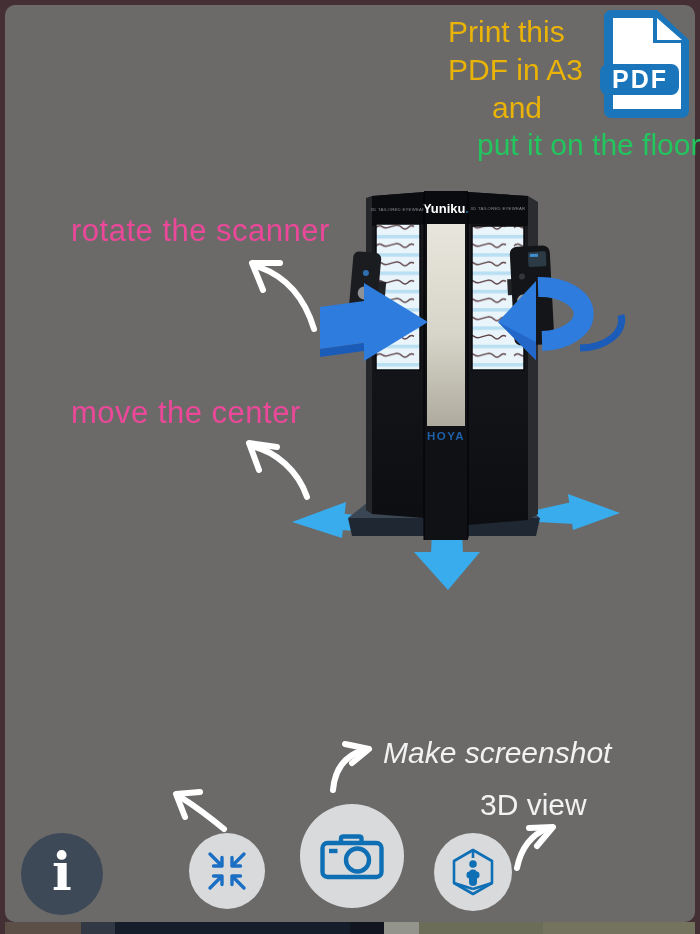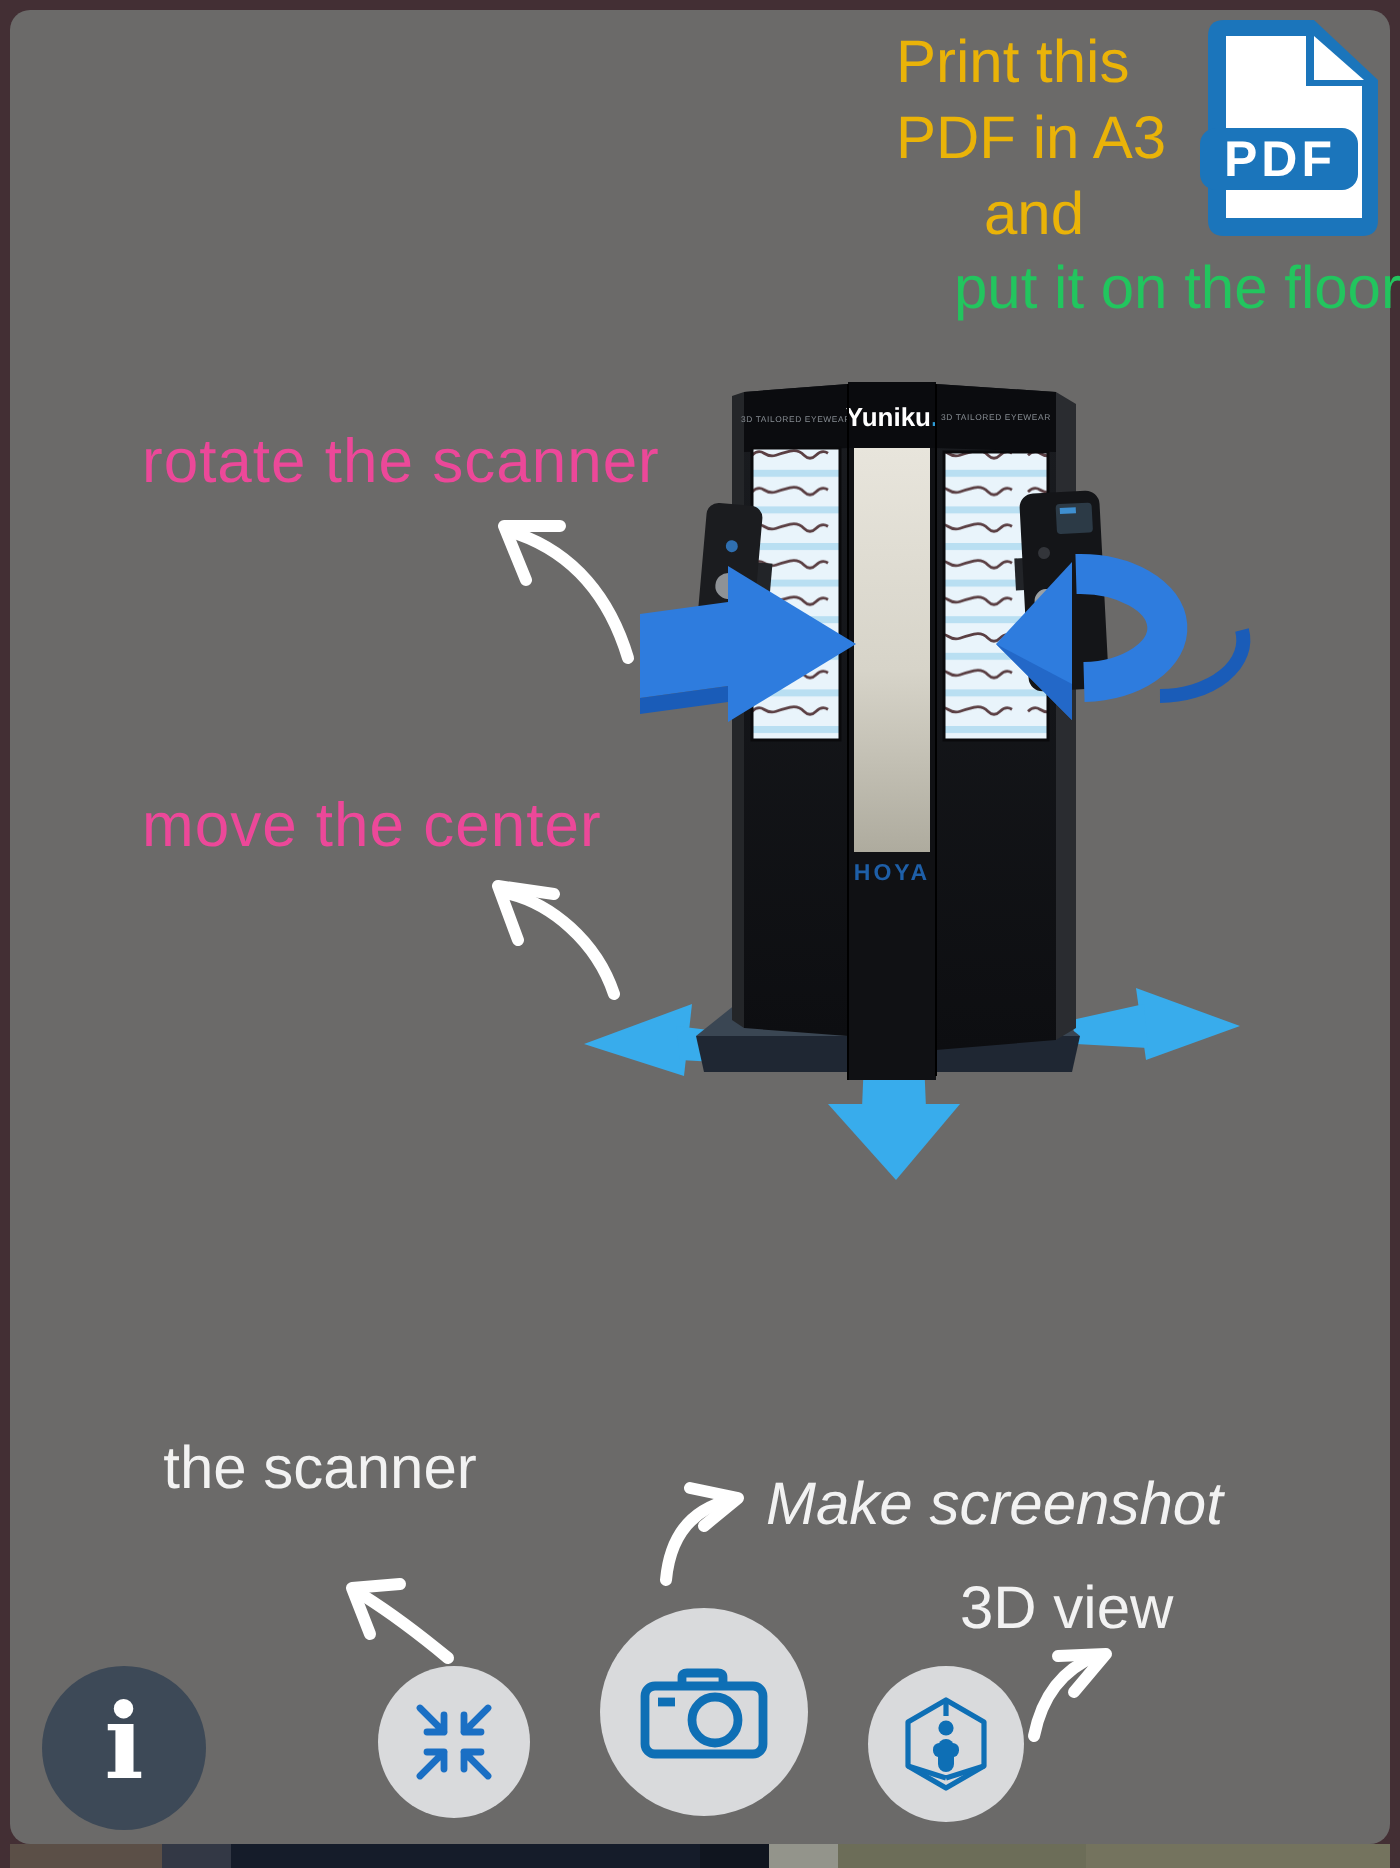--- a/index.html
+++ b/index.html
@@ -163,21 +163,20 @@
       <polyline points="352,763 369,749 345,744"></polyline>
     </g>
     <g>
       <path d="M517,868 Q523,838 548,828"></path>
       <polyline points="537,846 553,827 529,828"></polyline>
     </g>
   </g>
 </svg>
 
 <div id="reset-caption" class="abs cap">
-  <div>the scanner</div>
 </div>
 <div id="shot-caption" class="abs cap">Make screenshot</div>
 <div id="view3d-caption" class="abs cap">3D view</div>
 
 <div id="info-btn" class="abs">
   <span>i</span>
 </div>
 
 <div id="reset-btn" class="abs circle-btn">
   <svg width="46" height="46" viewBox="0 0 46 46">

